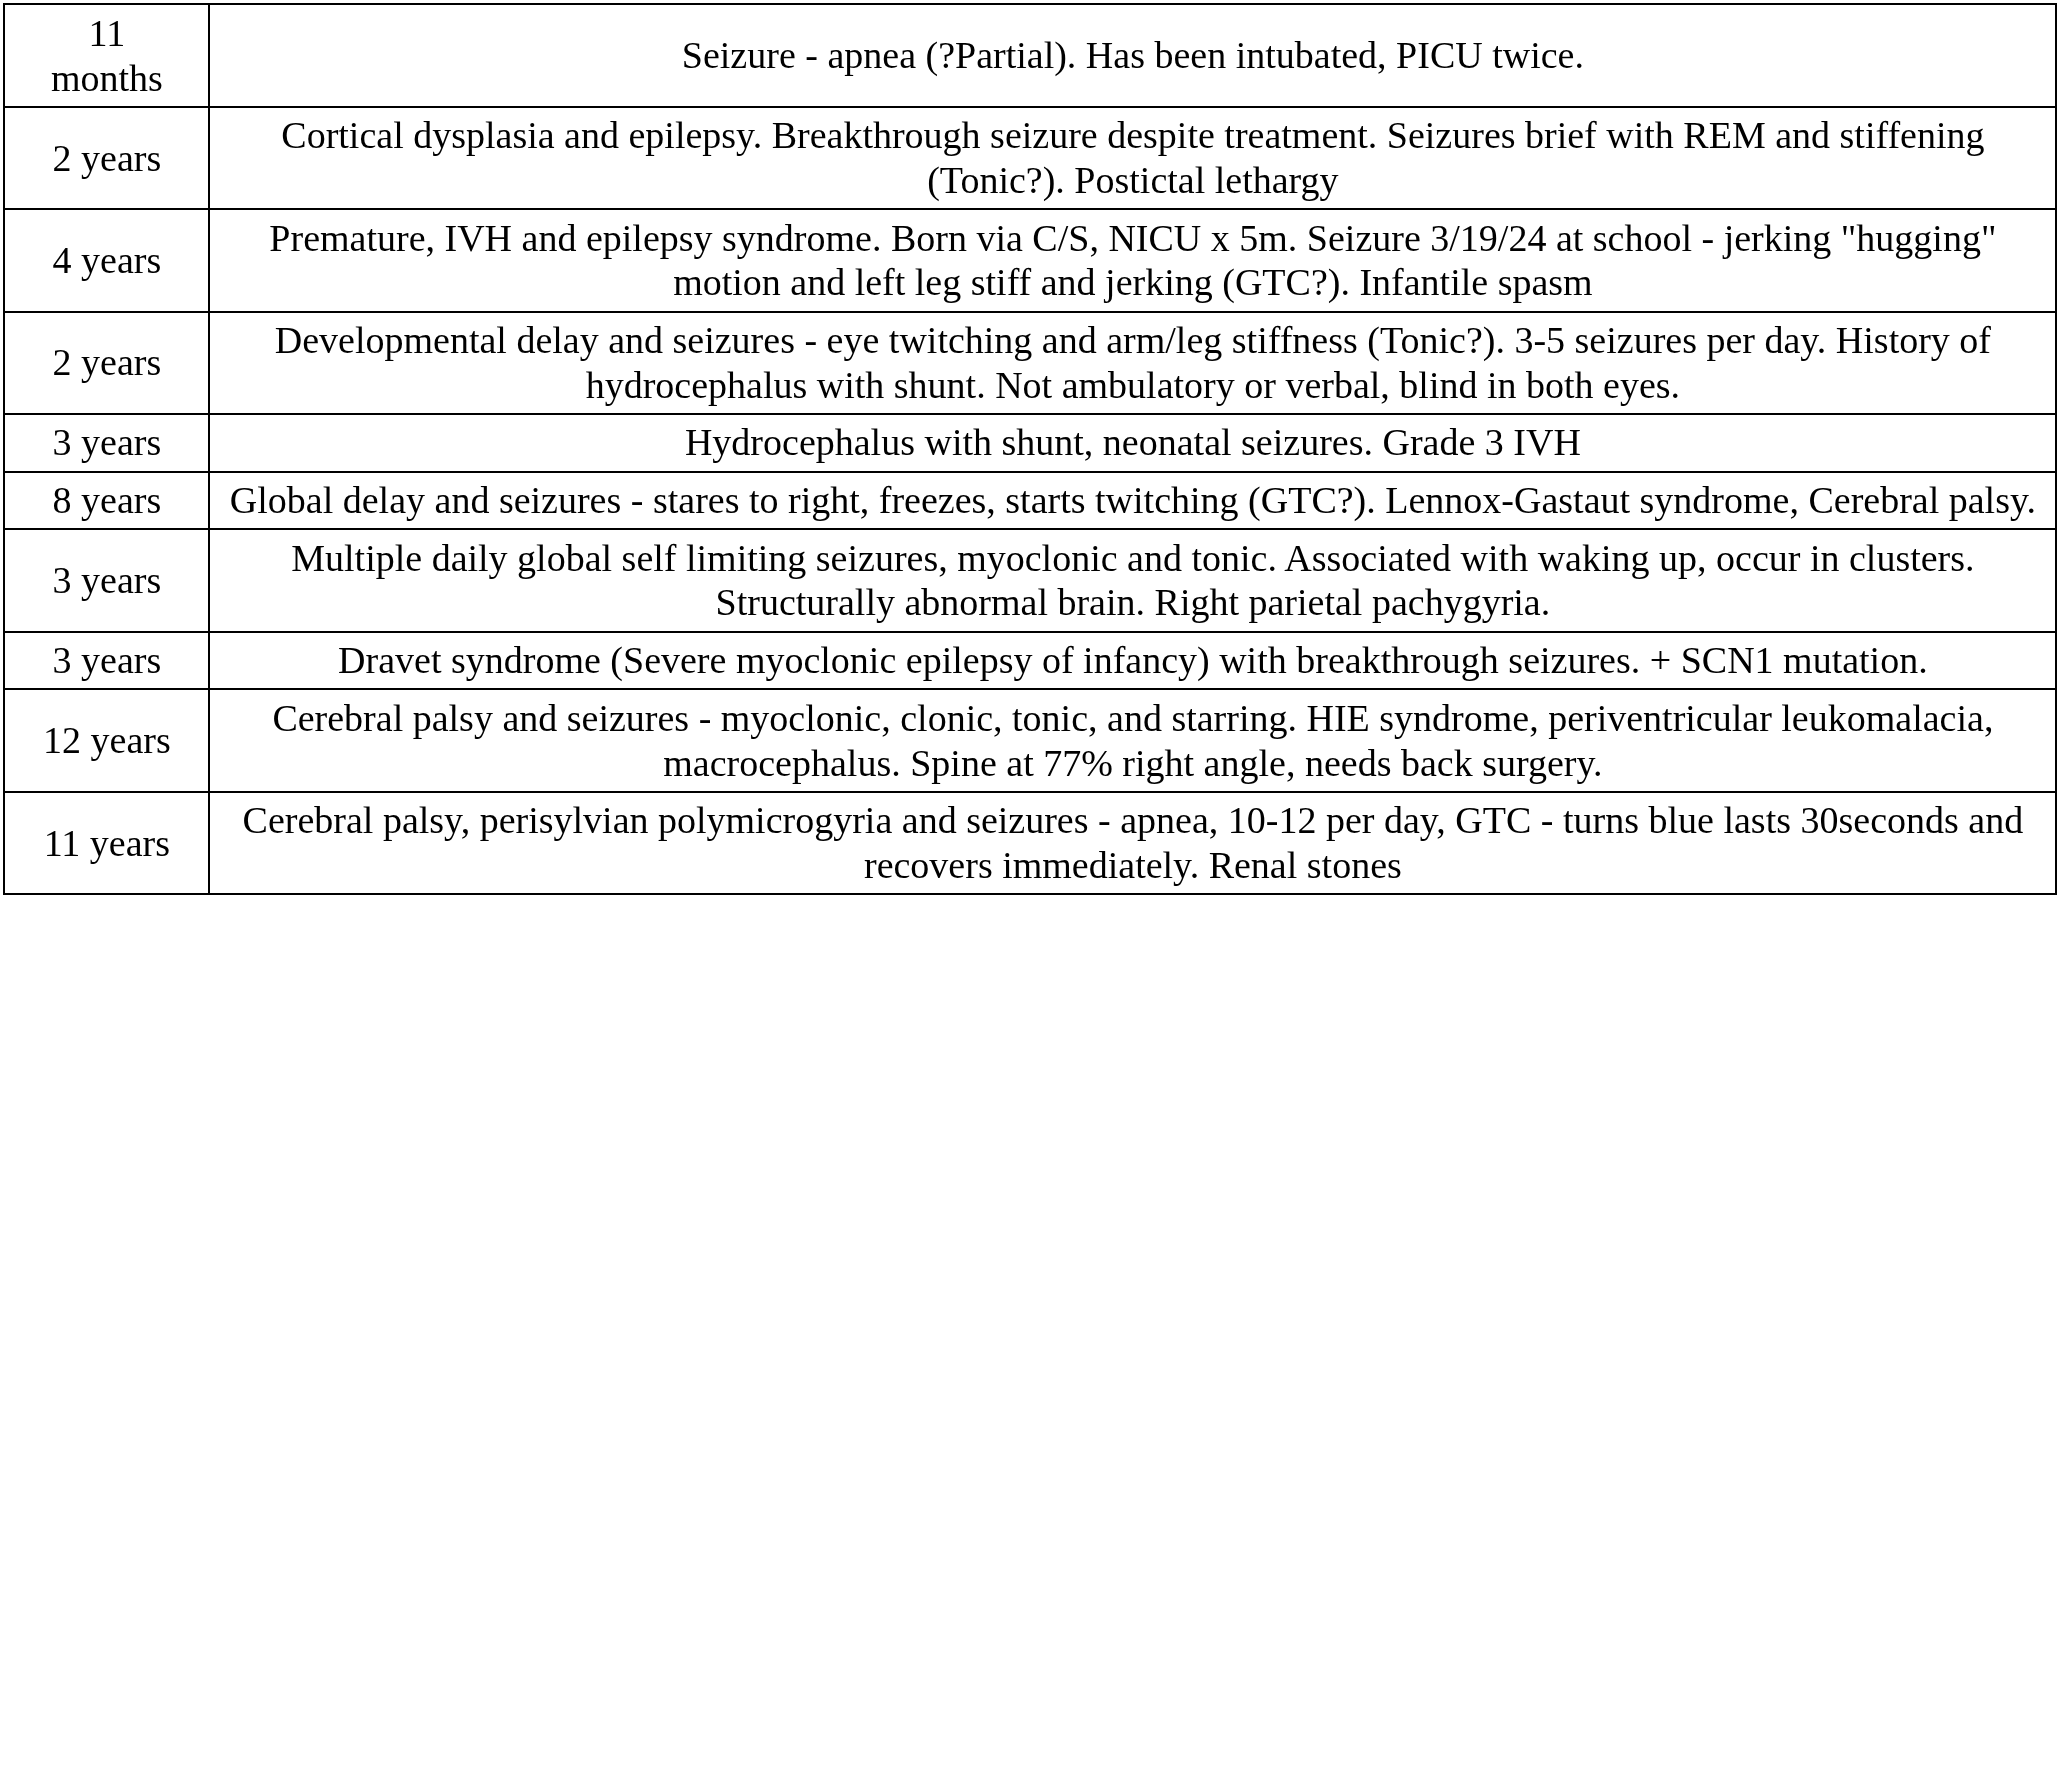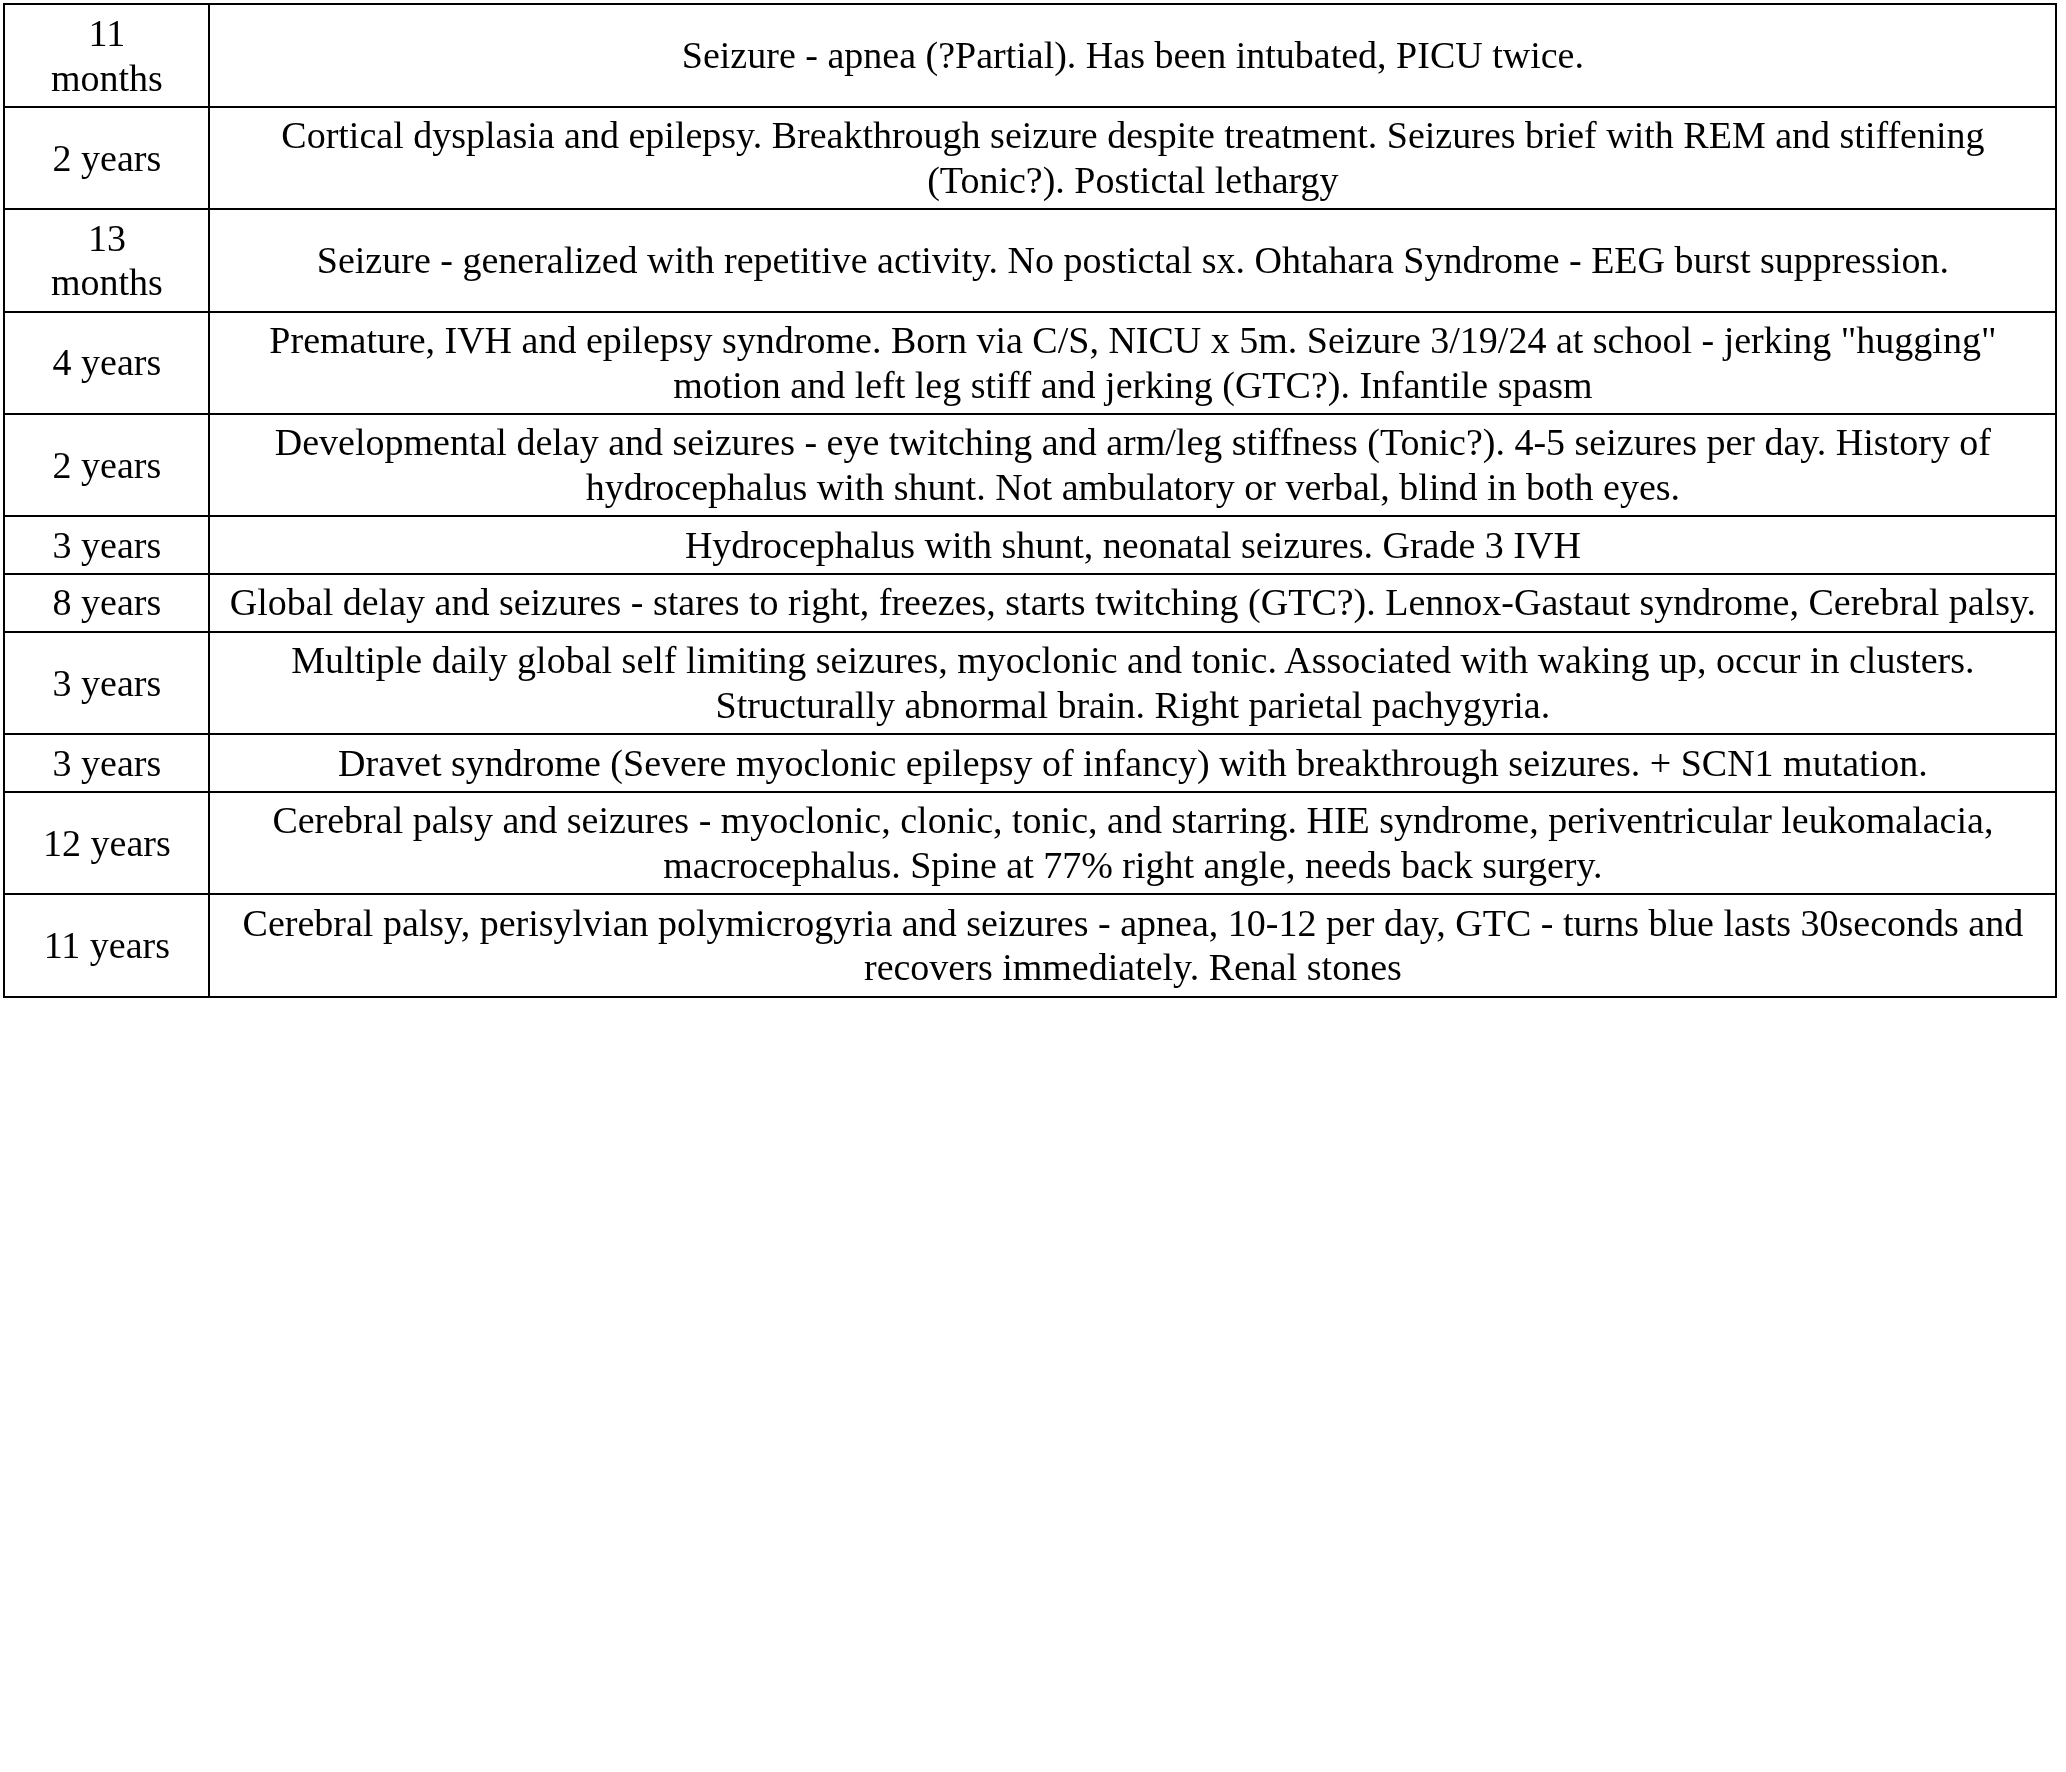--- a/index.html
+++ b/index.html
@@ -52,31 +52,26 @@
       <tr>
         <td class="age-cell">11
 months</td>
         <td class="desc-cell">Seizure - apnea (?Partial). Has been intubated, PICU twice.</td>
       </tr>
       <tr>
         <td class="age-cell">2 years</td>
         <td class="desc-cell">Cortical dysplasia and epilepsy. Breakthrough seizure despite treatment. Seizures brief with REM and stiffening (Tonic?). Postictal lethargy</td>
       </tr>
       <tr>
-        <td class="age-cell">13
-months</td>
-        <td class="desc-cell">Seizure - generalized with repetitive activity. No postictal sx. Ohtahara Syndrome - EEG burst suppression.</td>
-      </tr>
-      <tr>
         <td class="age-cell">4 years</td>
         <td class="desc-cell">Premature, IVH and epilepsy syndrome. Born via C/S, NICU x 5m. Seizure 3/19/24 at school - jerking "hugging" motion and left leg stiff and jerking (GTC?). Infantile spasm</td>
       </tr>
       <tr>
         <td class="age-cell">2 years</td>
-        <td class="desc-cell">Developmental delay and seizures - eye twitching and arm/leg stiffness (Tonic?). 4-5 seizures per day. History of hydrocephalus with shunt. Not ambulatory or verbal, blind in both eyes.</td>
+        <td class="desc-cell">Developmental delay and seizures - eye twitching and arm/leg stiffness (Tonic?). 3-5 seizures per day. History of hydrocephalus with shunt. Not ambulatory or verbal, blind in both eyes.</td>
       </tr>
       <tr>
         <td class="age-cell">3 years</td>
         <td class="desc-cell">Hydrocephalus with shunt, neonatal seizures. Grade 3 IVH</td>
       </tr>
       <tr>
         <td class="age-cell">8 years</td>
         <td class="desc-cell">Global delay and seizures - stares to right, freezes, starts twitching (GTC?). Lennox-Gastaut syndrome, Cerebral palsy.</td>
       </tr>
       <tr>

